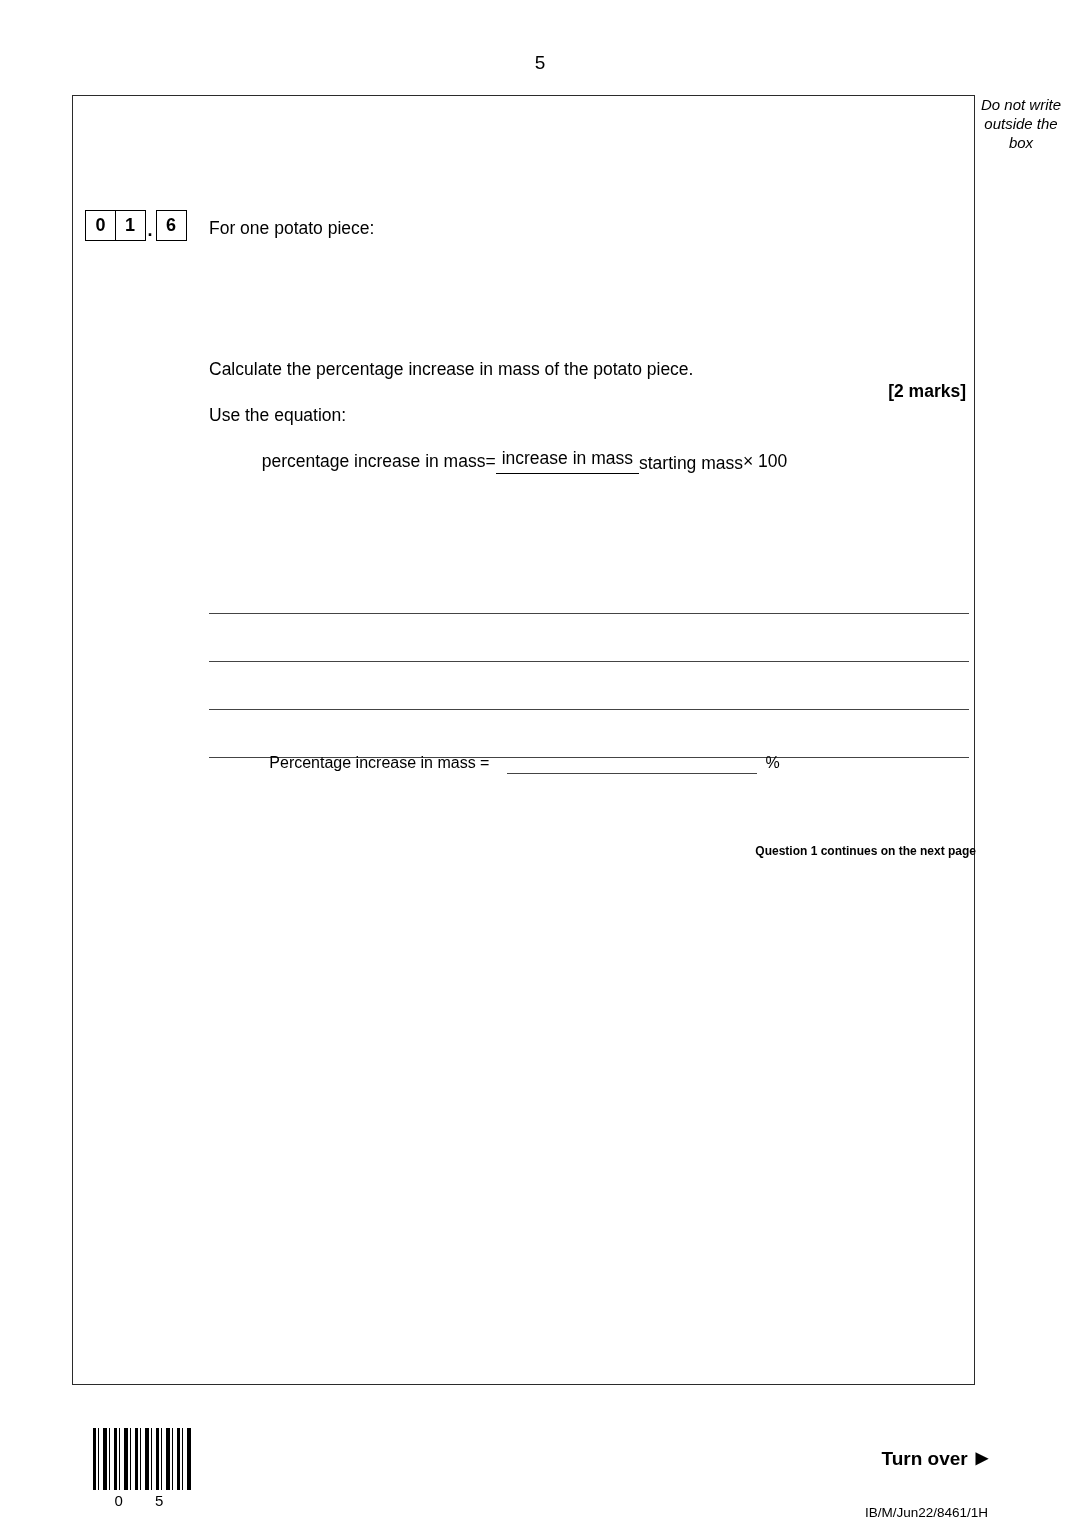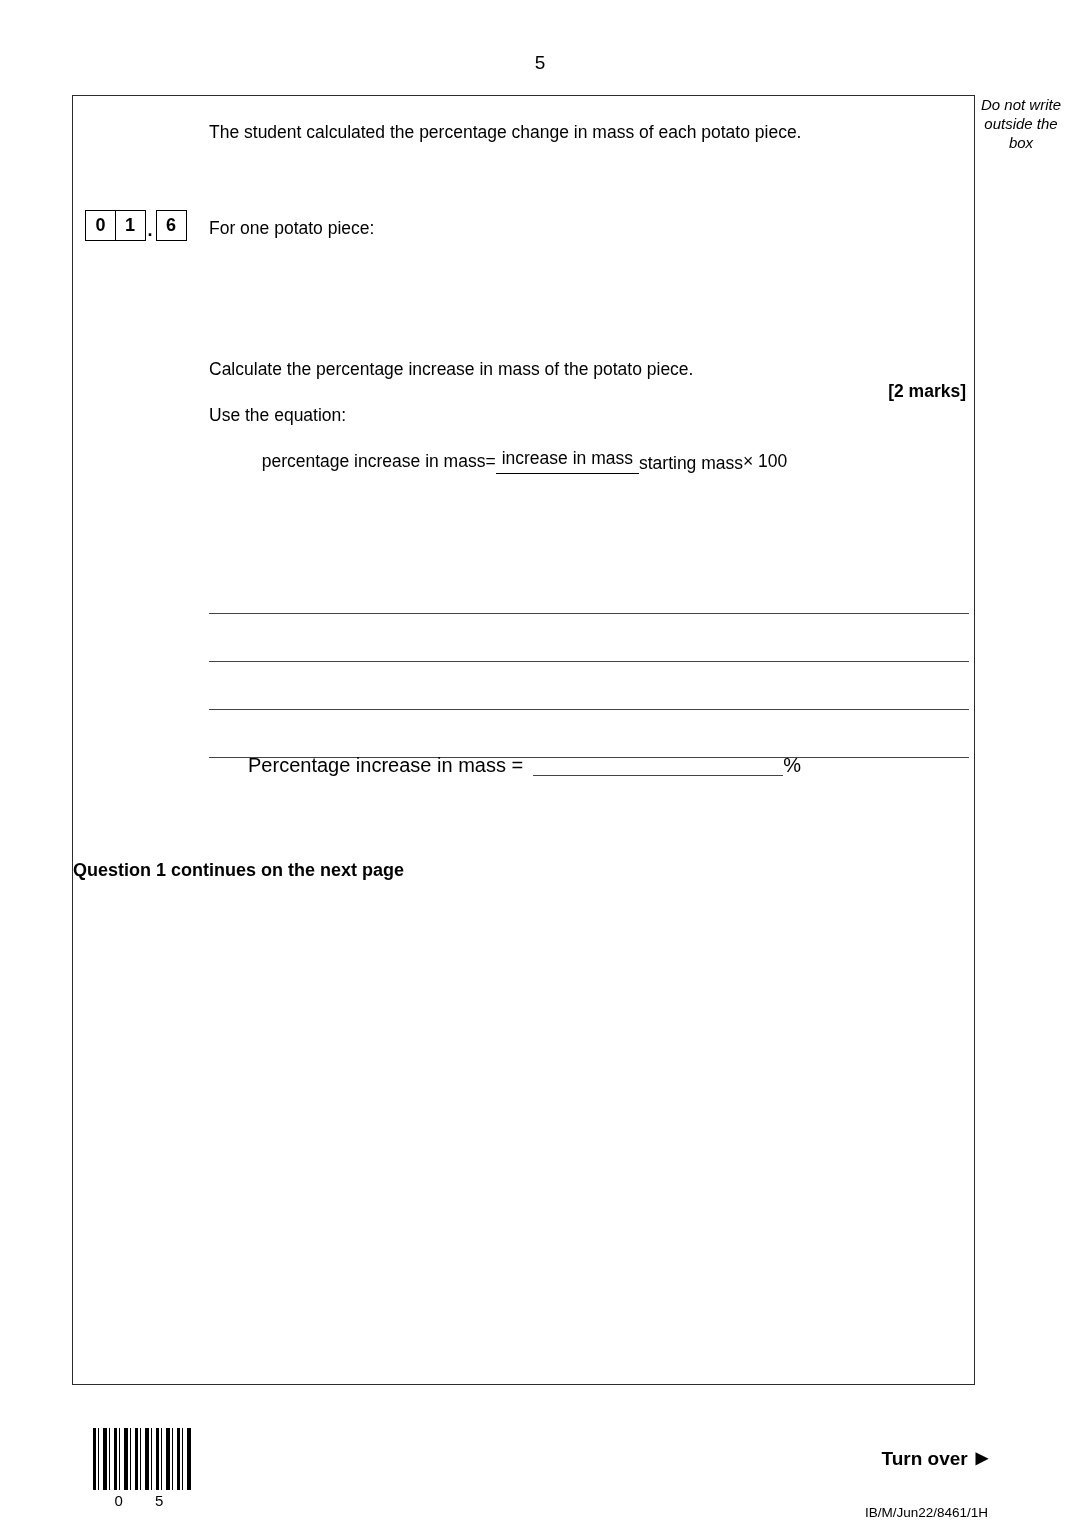--- a/index.html
+++ b/index.html
@@ -144,37 +144,38 @@
     border-bottom: 1px solid #444;
     height: 48px;
   }
   .final-answer {
     position: absolute;
     left: 0;
     top: 658px;
     width: 903px;
     display: flex;
     justify-content: center;
-    align-items: center;
-    font-size: 20px;
+    align-items: flex-start;
+    font-size: 16px;
+    gap: 8px;
   }
   .final-answer .blank {
     display: inline-block;
     width: 250px;
     border-bottom: 1px solid #444;
     margin-left: 10px;
     height: 20px;
   }
   .continues {
     position: absolute;
     left: 0;
-    top: 764px;
-    width: 903px;
-    text-align: left;
-    font-size: 18px;
+    top: 748px;
+    width: 903px;
+    text-align: right;
+    font-size: 12px;
     font-weight: bold;
   }
   .turn-over {
     position: absolute;
     right: 92px;
     top: 1448px;
     font-size: 19px;
     font-weight: bold;
     display: flex;
     align-items: flex-start;
@@ -224,21 +225,20 @@
   <div class="page-number">5</div>
 
   <div class="margin-note">
     <div>Do not write</div>
     <div>outside the</div>
     <div>box</div>
   </div>
 
   <div class="main-box">
 
-    <div class="intro-text">The student calculated the percentage change in mass of each potato piece.</div>
 
     <div class="qnum">
       <span class="cell">0</span>
       <span class="cell">1</span>
       <span class="dot">.</span>
       <span class="cell">6</span>
     </div>
 
     <div class="stem">For one potato piece:</div>
 

